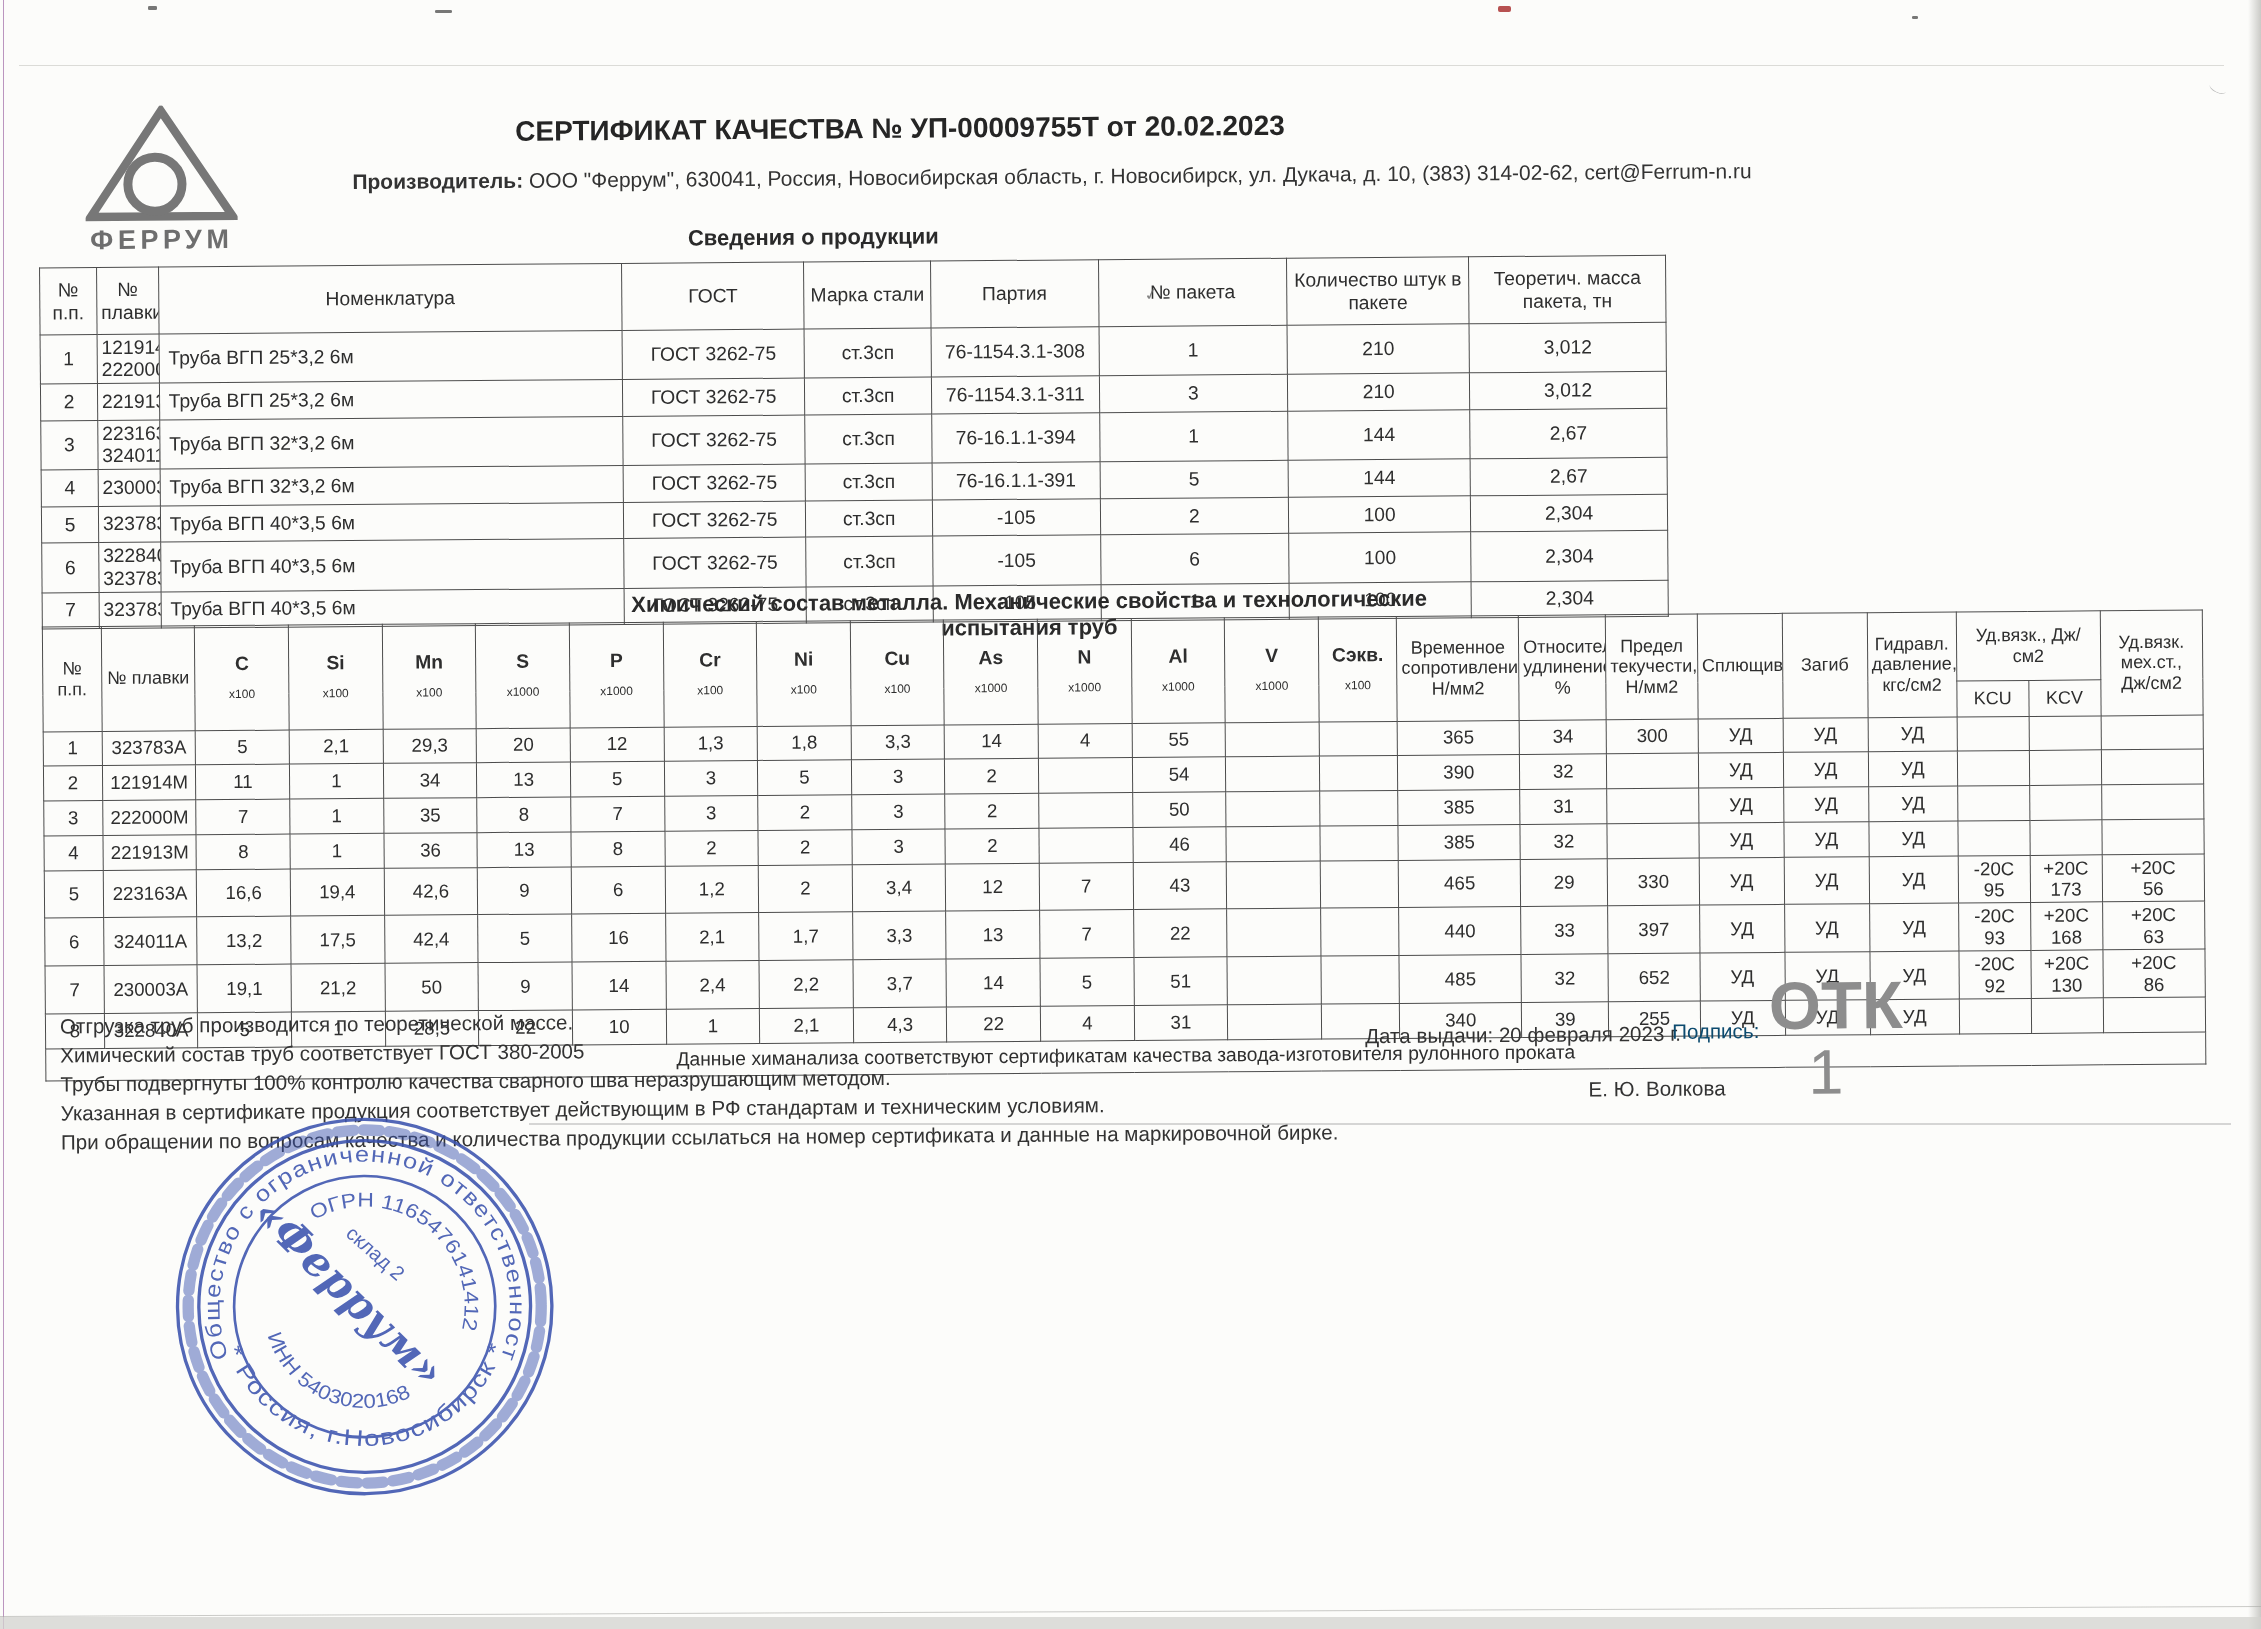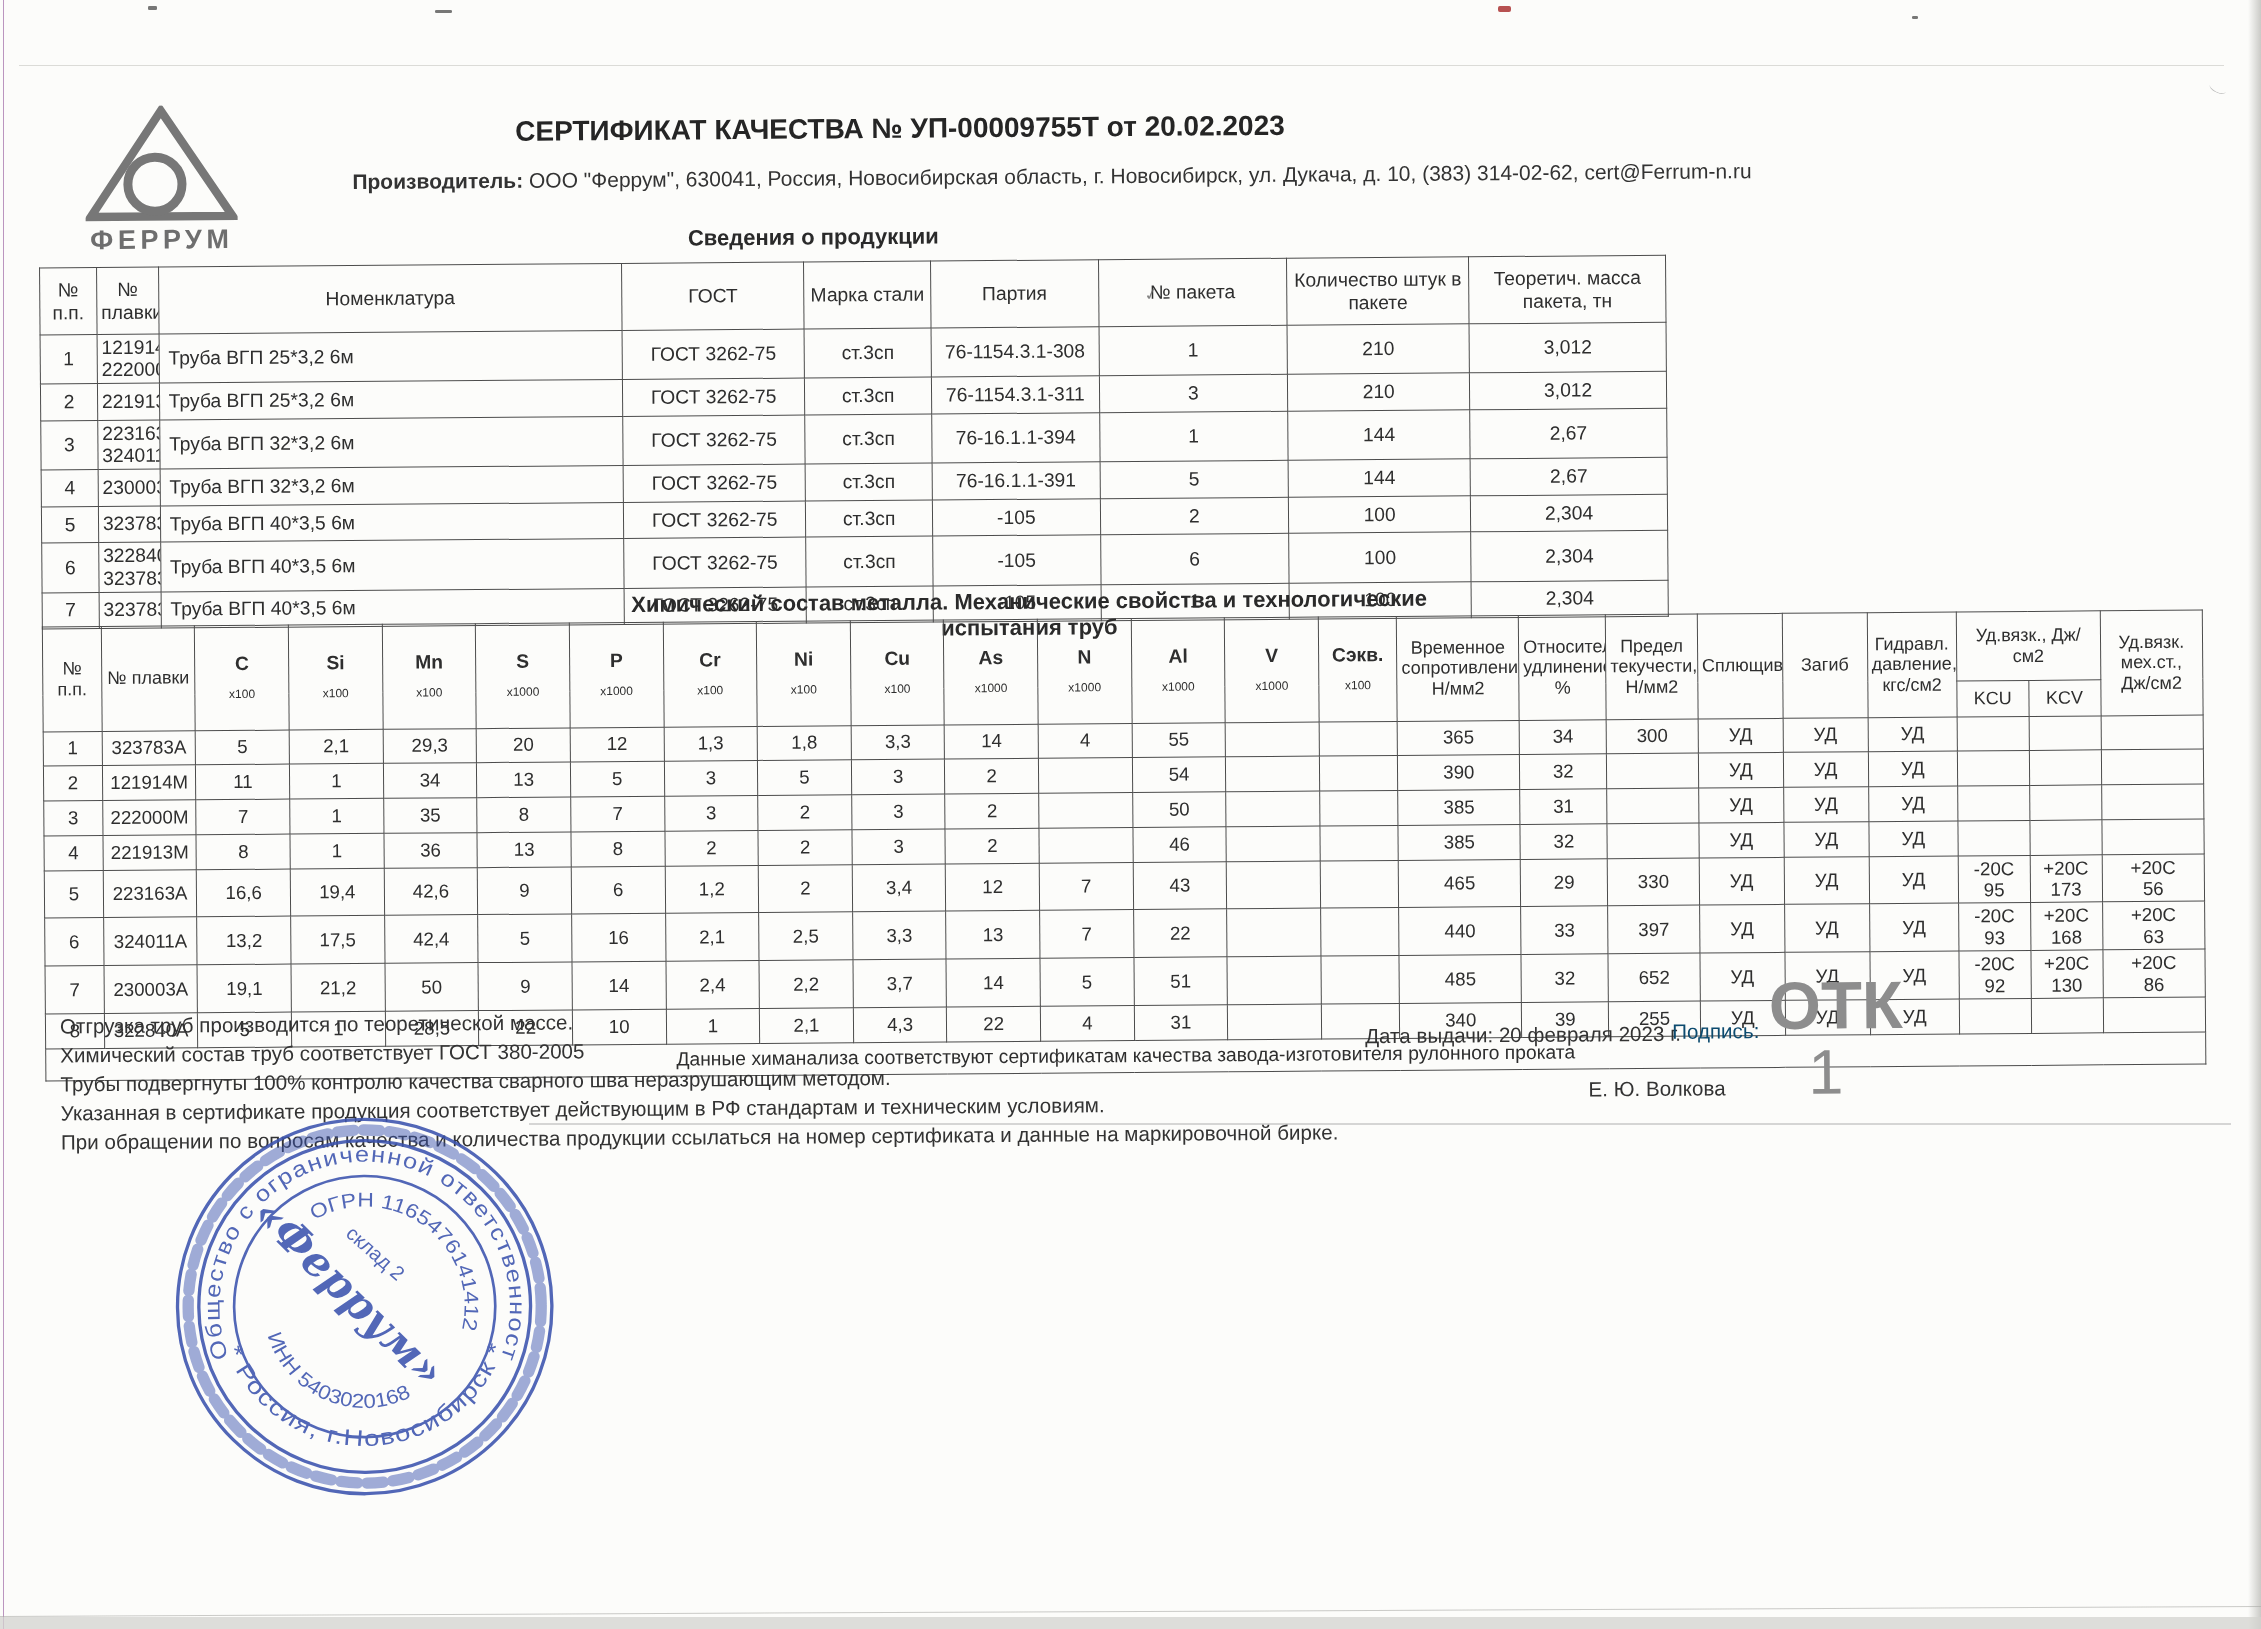--- a/index.html
+++ b/index.html
@@ -444,21 +444,21 @@
           </tr>
           <tr>
             <td>6</td>
             <td>324011А</td>
             <td>13,2</td>
             <td>17,5</td>
             <td>42,4</td>
             <td>5</td>
             <td>16</td>
             <td>2,1</td>
-            <td>2,5</td>
+            <td>1,7</td>
             <td>3,3</td>
             <td>13</td>
             <td>7</td>
             <td>22</td>
             <td></td>
             <td></td>
             <td>440</td>
             <td>33</td>
             <td>397</td>
             <td>УД</td>

